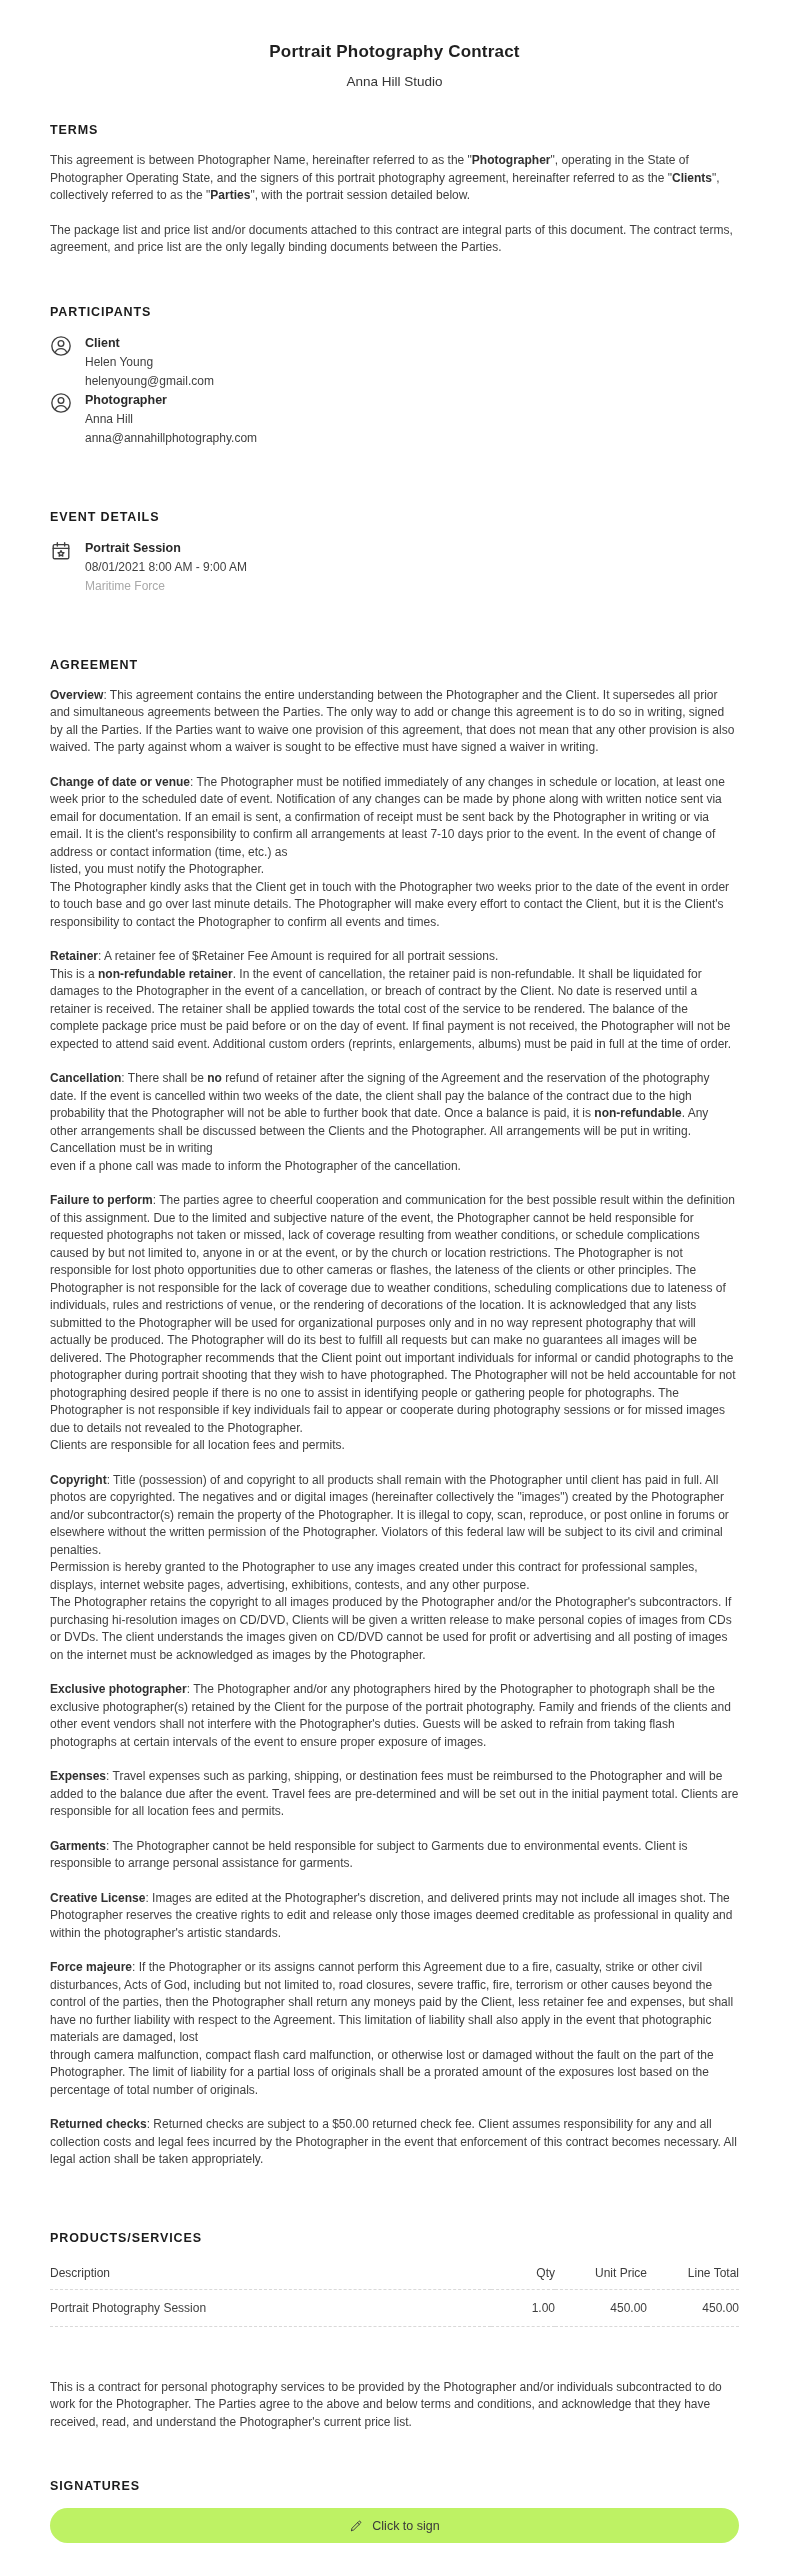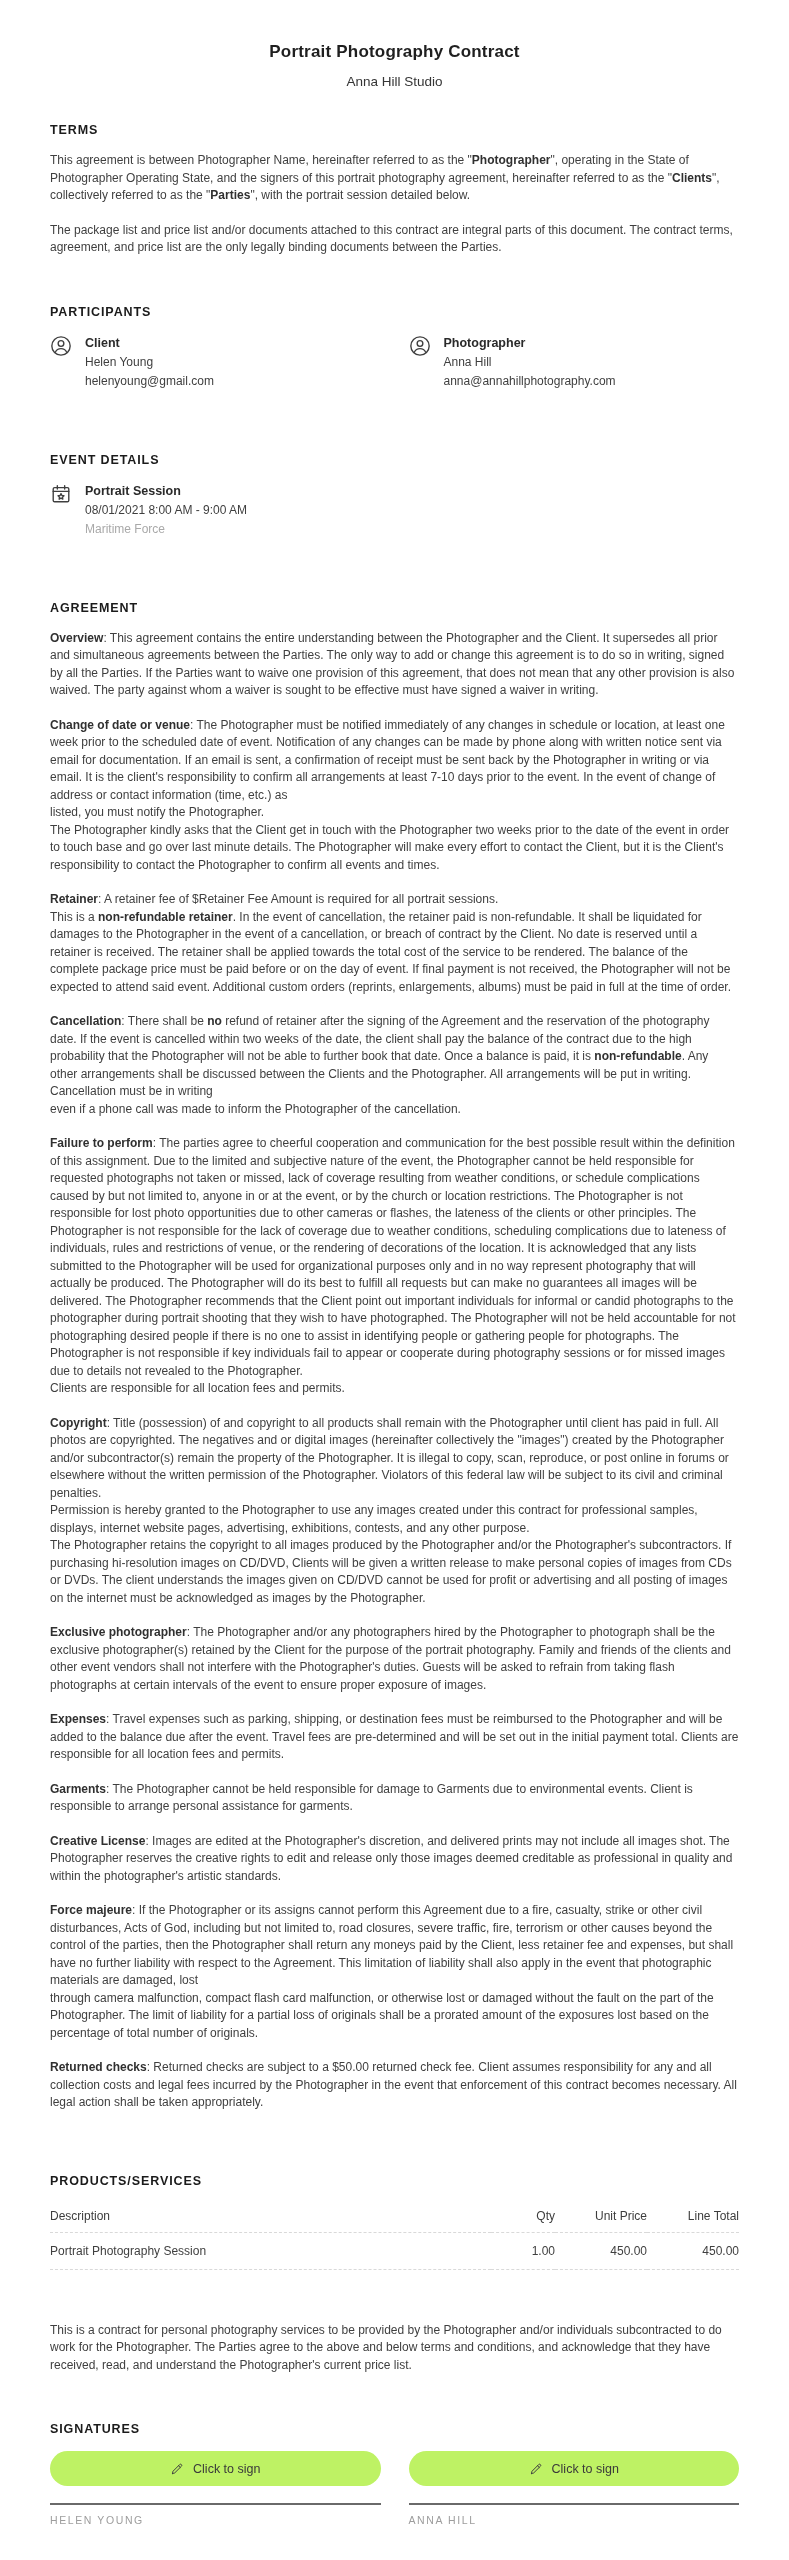--- a/index.html
+++ b/index.html
@@ -42,21 +42,21 @@
   .para {
     font-size: 12px;
     line-height: 17.5px;
     color: #3f3f3f;
     margin: 0 0 17px 0;
     white-space: pre-wrap;
   }
   .para strong { font-weight: 700; color: #303030; }
   .two-col {
     display: grid;
-    grid-template-columns: 1fr 1fr;
+    grid-template-columns: 1fr;
     column-gap: 28px;
   }
   .entity { display: flex; gap: 13px; align-items: flex-start; }
   .entity .icon-wrap { flex: 0 0 auto; margin-top: 1px; }
   .entity .icon-wrap svg { display: block; }
   .entity-role { font-size: 12.5px; font-weight: 700; color: #2a2a2a; line-height: 19px; }
   .entity-line { font-size: 12px; color: #3f3f3f; line-height: 19px; }
   .entity-line.muted { color: #a9a9a9; }
   table.products {
     width: 100%;
@@ -186,21 +186,21 @@
 This is a </span><strong>non-refundable retainer</strong><span>. In the event of cancellation, the retainer paid is non-refundable. It shall be liquidated for damages to the Photographer in the event of a cancellation, or breach of contract by the Client. No date is reserved until a retainer is received. The retainer shall be applied towards the total cost of the service to be rendered. The balance of the complete package price must be paid before or on the day of event. If final payment is not received, the Photographer will not be expected to attend said event. Additional custom orders (reprints, enlargements, albums) must be paid in full at the time of order.</span></p>
       <p class="para"><strong>Cancellation</strong><span>: There shall be </span><strong>no</strong><span> refund of retainer after the signing of the Agreement and the reservation of the photography date. If the event is cancelled within two weeks of the date, the client shall pay the balance of the contract due to the high probability that the Photographer will not be able to further book that date. Once a balance is paid, it is </span><strong>non-refundable</strong><span>. Any other arrangements shall be discussed between the Clients and the Photographer. All arrangements will be put in writing. Cancellation must be in writing
 even if a phone call was made to inform the Photographer of the cancellation.</span></p>
       <p class="para"><strong>Failure to perform</strong><span>: The parties agree to cheerful cooperation and communication for the best possible result within the definition of this assignment. Due to the limited and subjective nature of the event, the Photographer cannot be held responsible for requested photographs not taken or missed, lack of coverage resulting from weather conditions, or schedule complications caused by but not limited to, anyone in or at the event, or by the church or location restrictions. The Photographer is not responsible for lost photo opportunities due to other cameras or flashes, the lateness of the clients or other principles. The Photographer is not responsible for the lack of coverage due to weather conditions, scheduling complications due to lateness of individuals, rules and restrictions of venue, or the rendering of decorations of the location. It is acknowledged that any lists submitted to the Photographer will be used for organizational purposes only and in no way represent photography that will actually be produced. The Photographer will do its best to fulfill all requests but can make no guarantees all images will be delivered. The Photographer recommends that the Client point out important individuals for informal or candid photographs to the photographer during portrait shooting that they wish to have photographed. The Photographer will not be held accountable for not photographing desired people if there is no one to assist in identifying people or gathering people for photographs. The Photographer is not responsible if key individuals fail to appear or cooperate during photography sessions or for missed images due to details not revealed to the Photographer.
 Clients are responsible for all location fees and permits.</span></p>
       <p class="para"><strong>Copyright</strong><span>: Title (possession) of and copyright to all products shall remain with the Photographer until client has paid in full. All photos are copyrighted. The negatives and or digital images (hereinafter collectively the "images") created by the Photographer and/or subcontractor(s) remain the property of the Photographer. It is illegal to copy, scan, reproduce, or post online in forums or elsewhere without the written permission of the Photographer. Violators of this federal law will be subject to its civil and criminal penalties.
 Permission is hereby granted to the Photographer to use any images created under this contract for professional samples, displays, internet website pages, advertising, exhibitions, contests, and any other purpose.
 The Photographer retains the copyright to all images produced by the Photographer and/or the Photographer's subcontractors. If purchasing hi-resolution images on CD/DVD, Clients will be given a written release to make personal copies of images from CDs or DVDs. The client understands the images given on CD/DVD cannot be used for profit or advertising and all posting of images on the internet must be acknowledged as images by the Photographer.</span></p>
       <p class="para"><strong>Exclusive photographer</strong><span>: The Photographer and/or any photographers hired by the Photographer to photograph shall be the exclusive photographer(s) retained by the Client for the purpose of the portrait photography. Family and friends of the clients and other event vendors shall not interfere with the Photographer's duties. Guests will be asked to refrain from taking flash photographs at certain intervals of the event to ensure proper exposure of images.</span></p>
       <p class="para"><strong>Expenses</strong><span>: Travel expenses such as parking, shipping, or destination fees must be reimbursed to the Photographer and will be added to the balance due after the event. Travel fees are pre-determined and will be set out in the initial payment total. Clients are responsible for all location fees and permits.</span></p>
-      <p class="para"><strong>Garments</strong><span>: The Photographer cannot be held responsible for damage to Garments due to environmental events. Client is responsible to arrange personal assistance for garments.</span></p>
+      <p class="para"><strong>Garments</strong><span>: The Photographer cannot be held responsible for subject to Garments due to environmental events. Client is responsible to arrange personal assistance for garments.</span></p>
       <p class="para"><strong>Creative License</strong><span>: Images are edited at the Photographer's discretion, and delivered prints may not include all images shot. The Photographer reserves the creative rights to edit and release only those images deemed creditable as professional in quality and within the photographer's artistic standards.</span></p>
       <p class="para"><strong>Force majeure</strong><span>: If the Photographer or its assigns cannot perform this Agreement due to a fire, casualty, strike or other civil disturbances, Acts of God, including but not limited to, road closures, severe traffic, fire, terrorism or other causes beyond the control of the parties, then the Photographer shall return any moneys paid by the Client, less retainer fee and expenses, but shall have no further liability with respect to the Agreement. This limitation of liability shall also apply in the event that photographic materials are damaged, lost
 through camera malfunction, compact flash card malfunction, or otherwise lost or damaged without the fault on the part of the Photographer. The limit of liability for a partial loss of originals shall be a prorated amount of the exposures lost based on the percentage of total number of originals.</span></p>
       <p class="para"><strong>Returned checks</strong><span>: Returned checks are subject to a $50.00 returned check fee. Client assumes responsibility for any and all collection costs and legal fees incurred by the Photographer in the event that enforcement of this contract becomes necessary. All legal action shall be taken appropriately.</span></p>
     </div>
 
   <h2 class="section-heading spaced">PRODUCTS/SERVICES</h2>
   <table class="products">
     <colgroup>
       <col class="c-desc">

